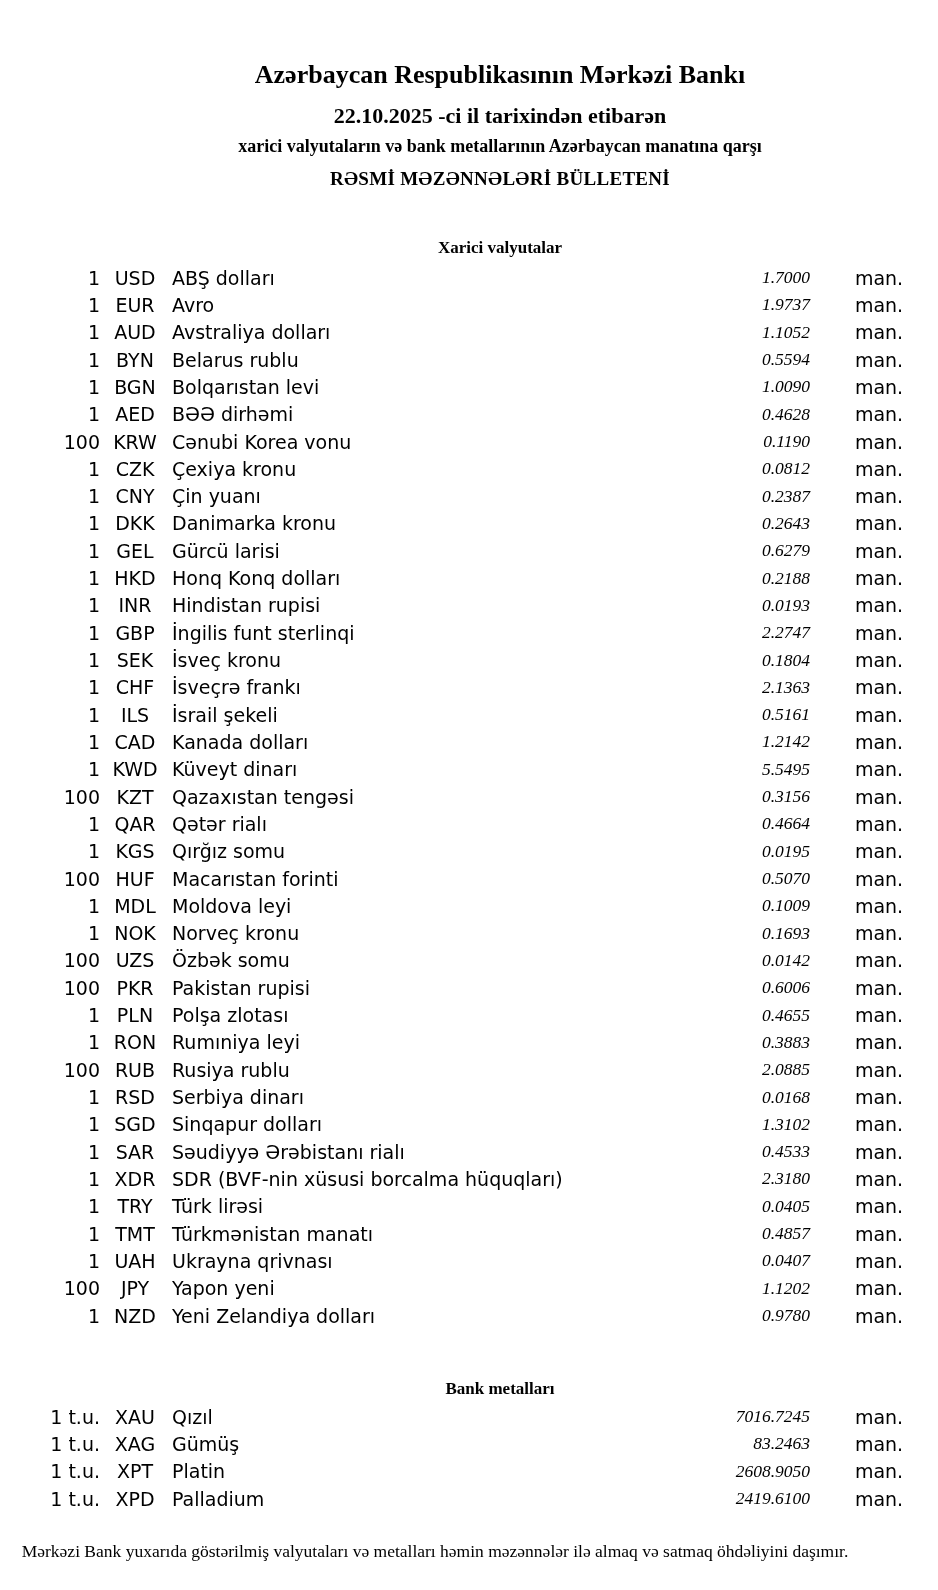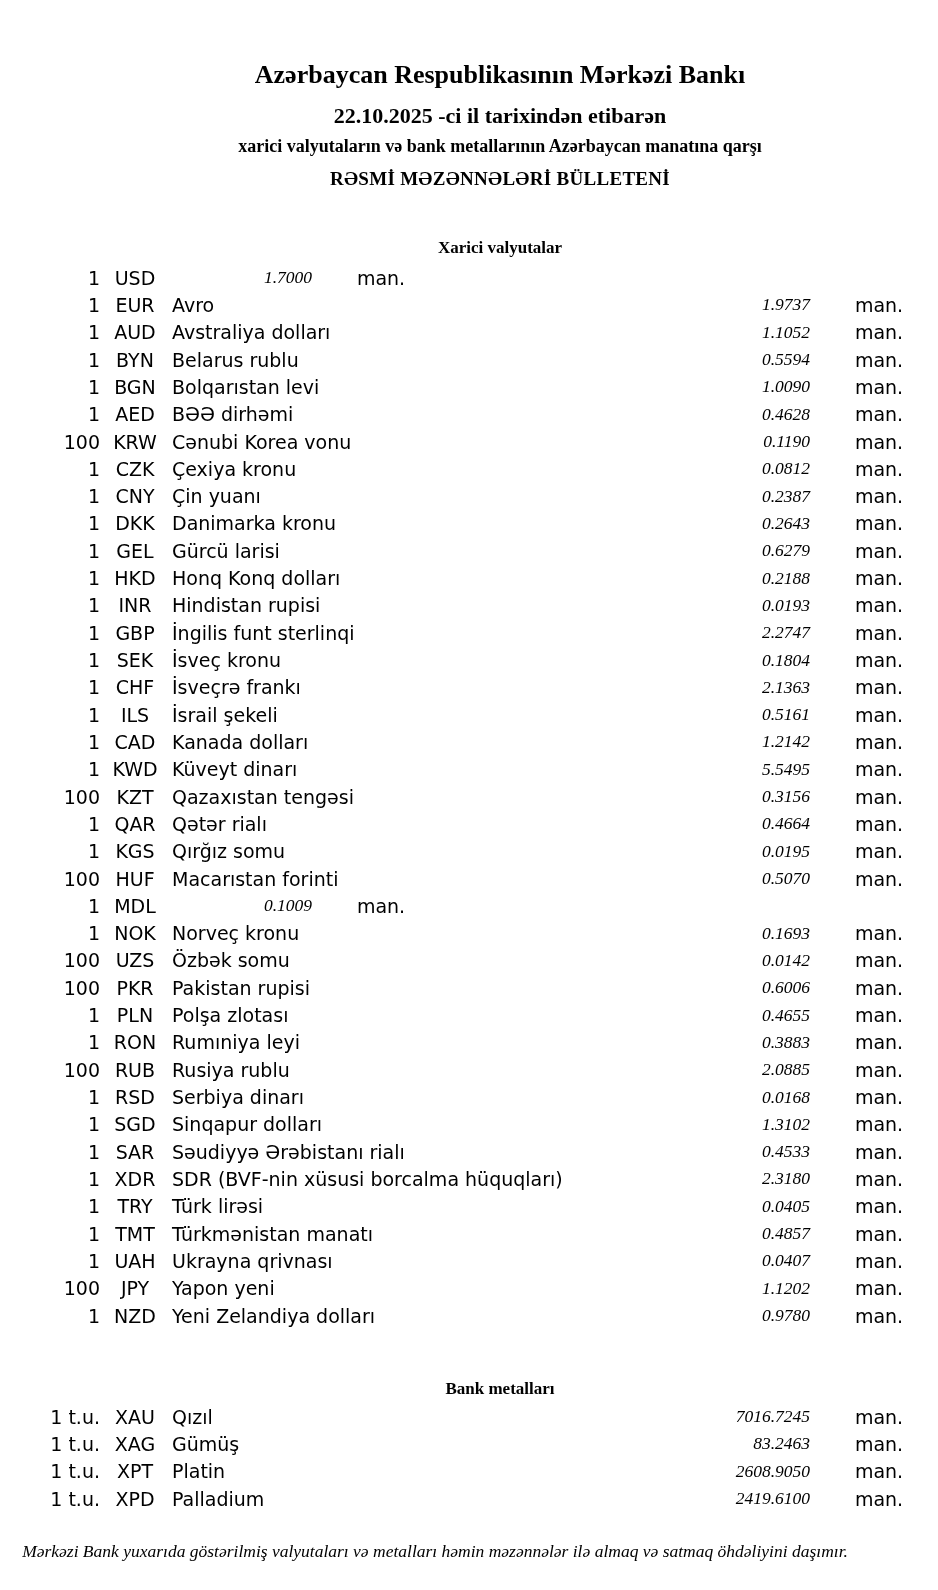--- a/index.html
+++ b/index.html
@@ -27,36 +27,37 @@
   .c-qty  { width: 100px; text-align: right;  font-size: 19px; white-space: nowrap; }
   .c-code { width: 70px;  text-align: center; font-size: 19px; }
   .c-name { width: 496px; text-align: left;   font-size: 19px; padding-left: 2px; white-space: nowrap; }
   .c-rate { width: 142px; text-align: right;  font-size: 17.5px;
             font-family: "Liberation Serif", serif; font-weight: normal; font-style: italic; }
   .c-man  { width: 110px; text-align: center;   font-size: 19px; padding-left: 14px; }
 
   .footer-note {
     position: absolute; top: 1541px; left: 0; width: 870px;
     text-align: center; font-size: 17.5px;
-    font-family: "Liberation Serif", serif; font-style: italic;
+    font-family: "Liberation Serif", serif; 
   }
 </style>
 </head>
 <body>
 
 <div class="center serif-bold doc-title">Azərbaycan Respublikasının Mərkəzi Bankı</div>
 <div class="center serif-bold date-line">22.10.2025 -ci il tarixindən etibarən</div>
 <div class="center serif-bold subtitle-line">xarici valyutaların və bank metallarının Azərbaycan manatına qarşı</div>
 <div class="center serif-bold bulletin-title">RƏSMİ MƏZƏNNƏLƏRİ BÜLLETENİ</div>
 
 <div class="center serif-bold fx-title">Xarici valyutalar</div>
 <div class="rows" id="currency-rows">
     <div class="row">
     <span class="c-qty">1</span>
     <span class="c-code">USD</span>
+    <span class="c-name">ABŞ dolları</span>
     <span class="c-rate">1.7000</span>
     <span class="c-man">man.</span>
   </div>
     <div class="row">
     <span class="c-qty">1</span>
     <span class="c-code">EUR</span>
     <span class="c-name">Avro</span>
     <span class="c-rate">1.9737</span>
     <span class="c-man">man.</span>
   </div>
@@ -203,20 +204,21 @@
     <div class="row">
     <span class="c-qty">100</span>
     <span class="c-code">HUF</span>
     <span class="c-name">Macarıstan forinti</span>
     <span class="c-rate">0.5070</span>
     <span class="c-man">man.</span>
   </div>
     <div class="row">
     <span class="c-qty">1</span>
     <span class="c-code">MDL</span>
+    <span class="c-name">Moldova leyi</span>
     <span class="c-rate">0.1009</span>
     <span class="c-man">man.</span>
   </div>
     <div class="row">
     <span class="c-qty">1</span>
     <span class="c-code">NOK</span>
     <span class="c-name">Norveç kronu</span>
     <span class="c-rate">0.1693</span>
     <span class="c-man">man.</span>
   </div>

